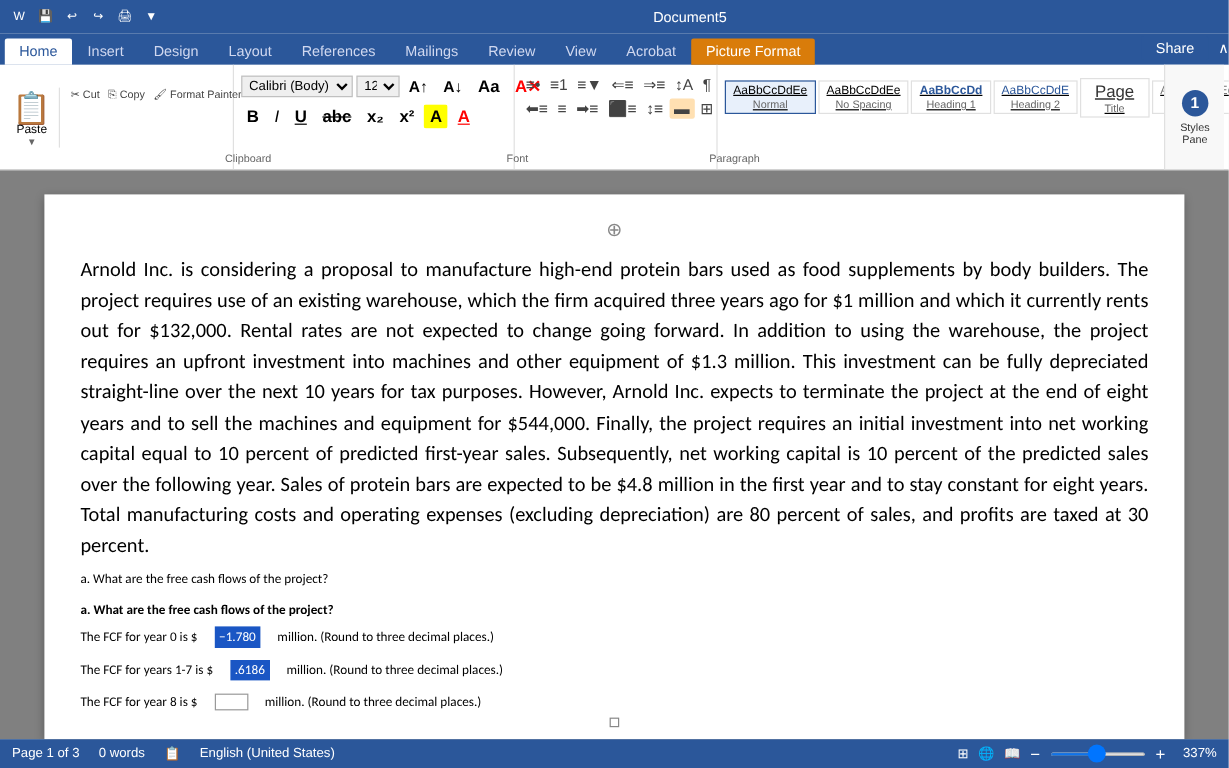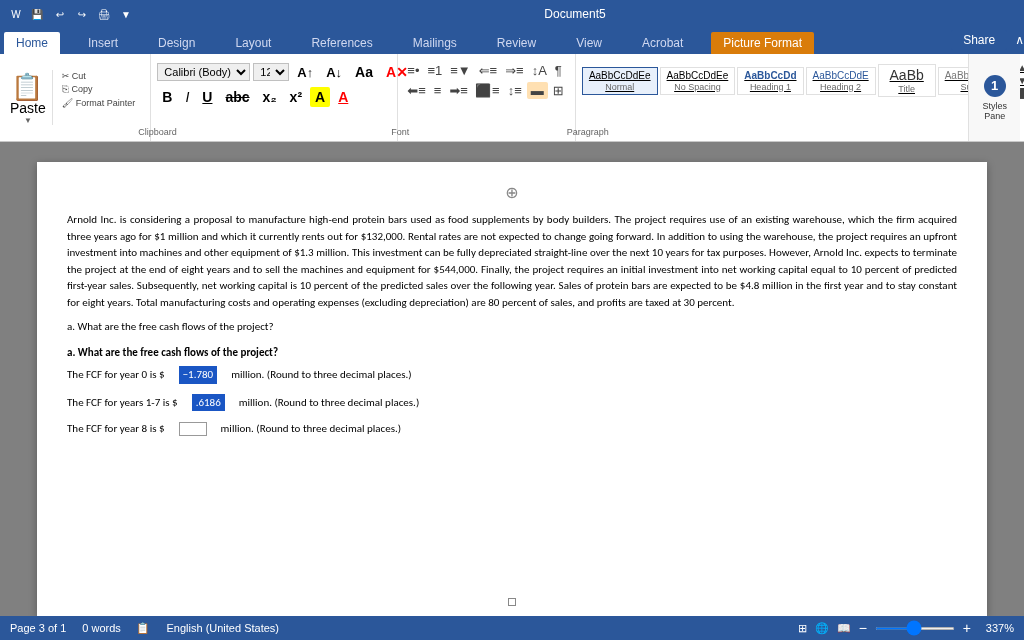--- a/index.html
+++ b/index.html
@@ -38,21 +38,21 @@
       display: flex;
       align-items: flex-end;
       padding-left: 4px;
     }
     .ribbon-tab {
       padding: 4px 12px;
       font-size: 12px;
       color: #d0d8f0;
       cursor: pointer;
       border-radius: 2px 2px 0 0;
-      margin-right: 16px;
+      margin-right: 1px;
       background: transparent;
       text-align: center;
     }
     .ribbon-tab.active {
       background: #fff;
       color: #2b579a;
       font-weight: 500;
     }
     .ribbon-tab.highlight {
       background: #d97c0a;
@@ -86,21 +86,21 @@
       display: flex;
       align-items: center;
       gap: 2px;
       flex: 1;
     }
     .paste-btn {
       display: flex; flex-direction: column; align-items: center;
       border-right: 1px solid #e0e0e0; padding-right: 6px; margin-right: 4px;
       cursor: pointer; min-width: 40px; padding-top: 4px;
     }
-    .small-btns { display: flex; flex-direction: column; gap: 1px; }
+    .small-btns { display: flex; flex-direction: row; gap: 1px; }
     .small-btn { font-size: 9px; color: #444; cursor: pointer; padding: 1px 3px; border-radius: 1px; white-space: nowrap; }
 
     
     .font-row { display: flex; align-items: center; gap: 3px; margin-bottom: 2px; }
     .font-select { font-size: 11px; border: 1px solid #c0c0c0; padding: 1px 2px; cursor: pointer; }
     .font-size-select { width: 36px; font-size: 11px; border: 1px solid #c0c0c0; padding: 1px 2px; }
     .format-btn { font-size: 14px; font-weight: bold; cursor: pointer; padding: 1px 4px; border-radius: 2px; border: 1px solid transparent; }
     .format-btn.bold { font-weight: bold; }
     .format-btn.italic { font-style: italic; font-weight: normal; }
     .format-btn.underline { text-decoration: underline; }
@@ -155,21 +155,21 @@
       min-height: 400px;
       box-shadow: 0 2px 8px rgba(0,0,0,0.3);
       padding: 20px 30px;
       font-family: 'Calibri', Arial, sans-serif;
       font-size: 11px;
       line-height: 1.4;
       position: relative;
     }
 
     .doc-content { color: #000; }
-    .doc-para { margin-bottom: 8px; font-size: 11px; line-height: 1.5; text-align: justify; }
+    .doc-para { margin-bottom: 8px; font-size: 17px; line-height: 1.5; text-align: justify; }
     .doc-question { margin-bottom: 4px; font-size: 11px; }
     .doc-section-title { font-weight: bold; margin: 10px 0 6px 0; font-size: 11px; }
     .fcf-row { margin-bottom: 10px; font-size: 11px; display: flex; align-items: center; flex-wrap: wrap; gap: 14px; }
     .fcf-highlight {
       background: #1a56c4;
       color: white;
       padding: 1px 4px;
       font-weight: normal;
     }
     .fcf-input-box {
@@ -229,21 +229,21 @@
     <span style="color: white; font-size: 12px; cursor: pointer;">∧</span>
   </div>
 </div>
 
 <div id="ribbon">
 
   <div class="ribbon-group" style="flex-direction: row; min-width: 80px;">
     <div class="ribbon-group-content" style="flex-direction: row; align-items: flex-start; width: 100%;">
       <div class="paste-btn">
         <span style="font-size: 26px; line-height: 1;">📋</span>
-        <span style="font-size: 14px;">Paste</span>
+        <span style="font-size: 10px;">Paste</span>
         <span style="font-size: 8px; color: #666;">▼</span>
       </div>
       <div class="small-btns">
         <div class="small-btn">✂ <span>Cut</span></div>
         <div class="small-btn">⎘ <span>Copy</span></div>
         <div class="small-btn">🖌 <span>Format Painter</span></div>
       </div>
     </div>
     <div class="ribbon-group-label">Clipboard</div>
   </div>
@@ -312,21 +312,21 @@
       </div>
       <div class="style-item">
         <div style="font-size: 10px; color: #2b579a; font-weight: bold;">AaBbCcDd</div>
         <div class="style-item-label">Heading 1</div>
       </div>
       <div class="style-item">
         <div style="font-size: 10px; color: #2b579a;">AaBbCcDdE</div>
         <div class="style-item-label">Heading 2</div>
       </div>
       <div class="style-item">
-        <div style="font-size: 14px; color: #333;">AaBb</div>
+        <div style="font-size: 14px; color: #333;">Page</div>
         <div class="style-item-label">Title</div>
       </div>
       <div class="style-item">
         <div style="font-size: 10px; color: #777;">AaBbCcDdEe</div>
         <div class="style-item-label">Subtitle</div>
       </div>
       <div style="display: flex; flex-direction: column; justify-content: center; gap: 2px; margin-left: 2px;">
         <span style="font-size: 10px; cursor: pointer; color: #444;">▲</span>
         <span style="font-size: 10px; cursor: pointer; color: #444;">▼</span>
         <span style="font-size: 10px; cursor: pointer; color: #444;">⬛</span>
@@ -378,21 +378,21 @@
         <span>million.  (Round to three decimal places.)</span>
       </div>
     </div>
 
     <div style="position: absolute; bottom: 10px; left: 50%; width: 8px; height: 8px; background: white; border: 1px solid #888; transform: translateX(-50%);"></div>
   </div>
 </div>
 
 <div id="status-bar">
   <div id="status-bar-left">
-    <span>Page 3 of 1</span>
+    <span>Page 1 of 3</span>
     <span>0 words</span>
     <span style="cursor:pointer;">📋</span>
     <span style="cursor:pointer;">English (United States)</span>
   </div>
   <div id="status-bar-right">
     <span style="cursor:pointer;">⊞</span>
     <span style="cursor:pointer;">🌐</span>
     <span style="cursor:pointer;">📖</span>
     <span class="zoom-btn">−</span>
     <input type="range" class="zoom-slider" min="10" max="500" value="245" style="">

